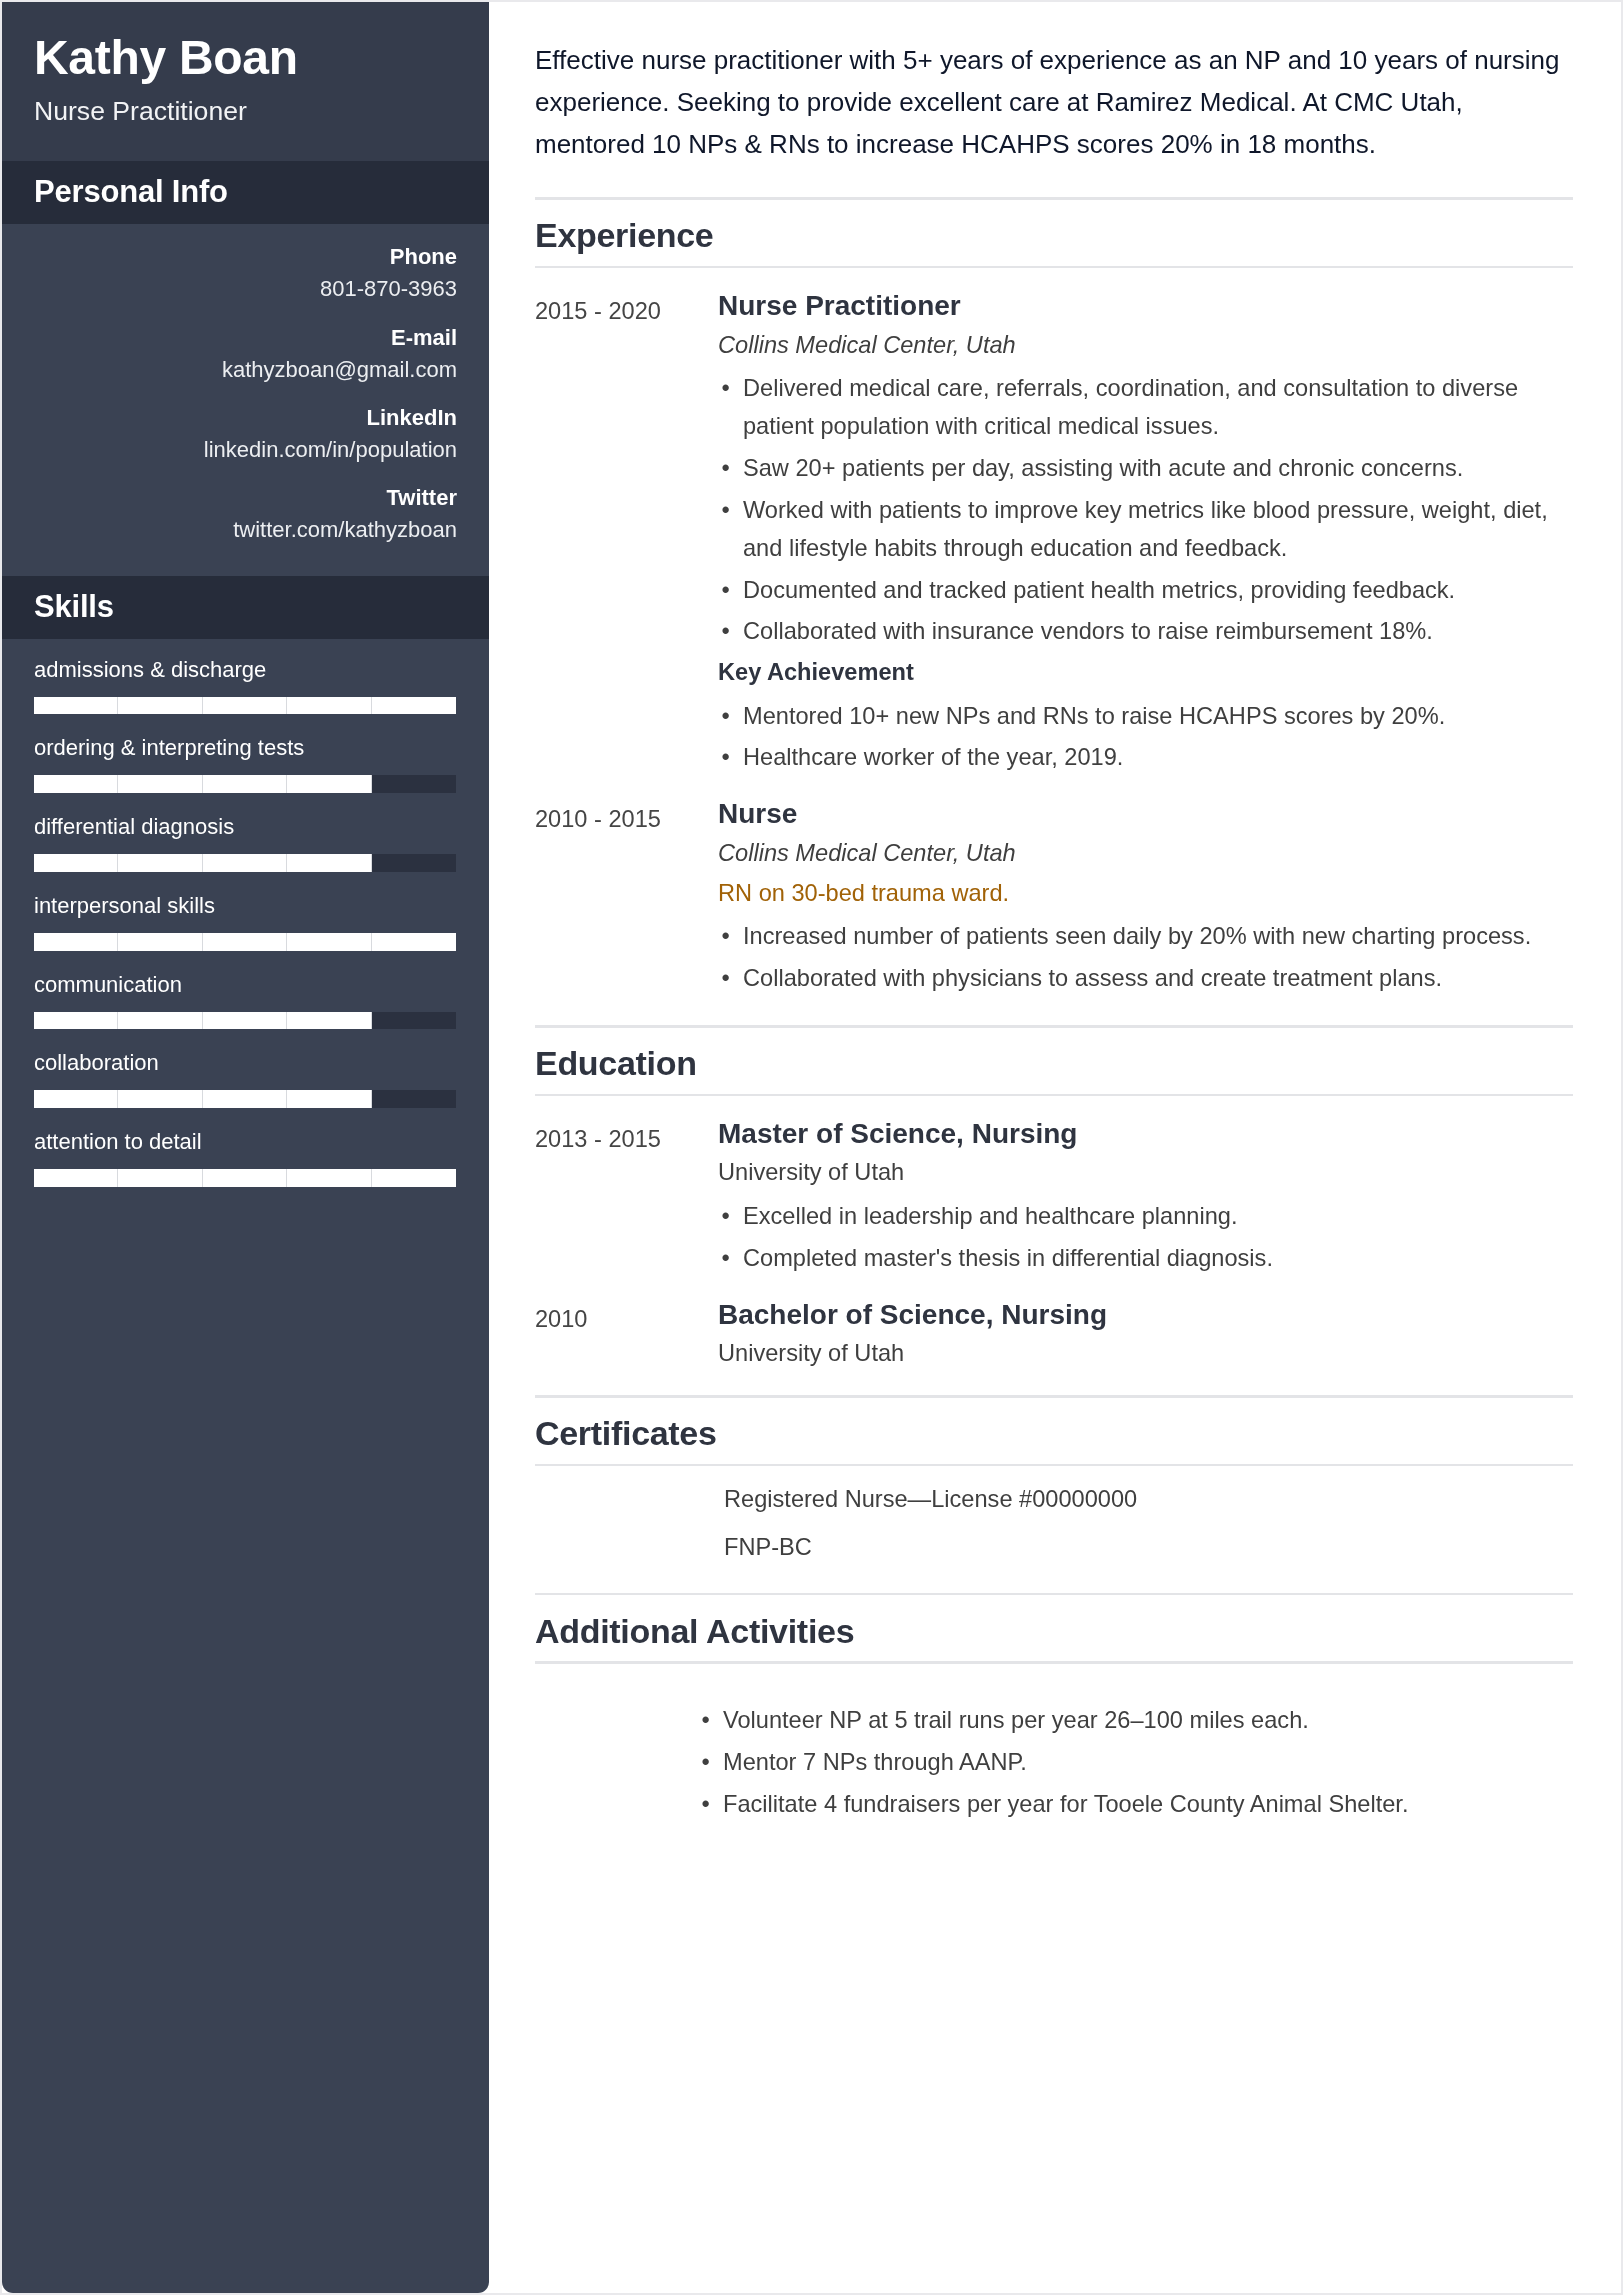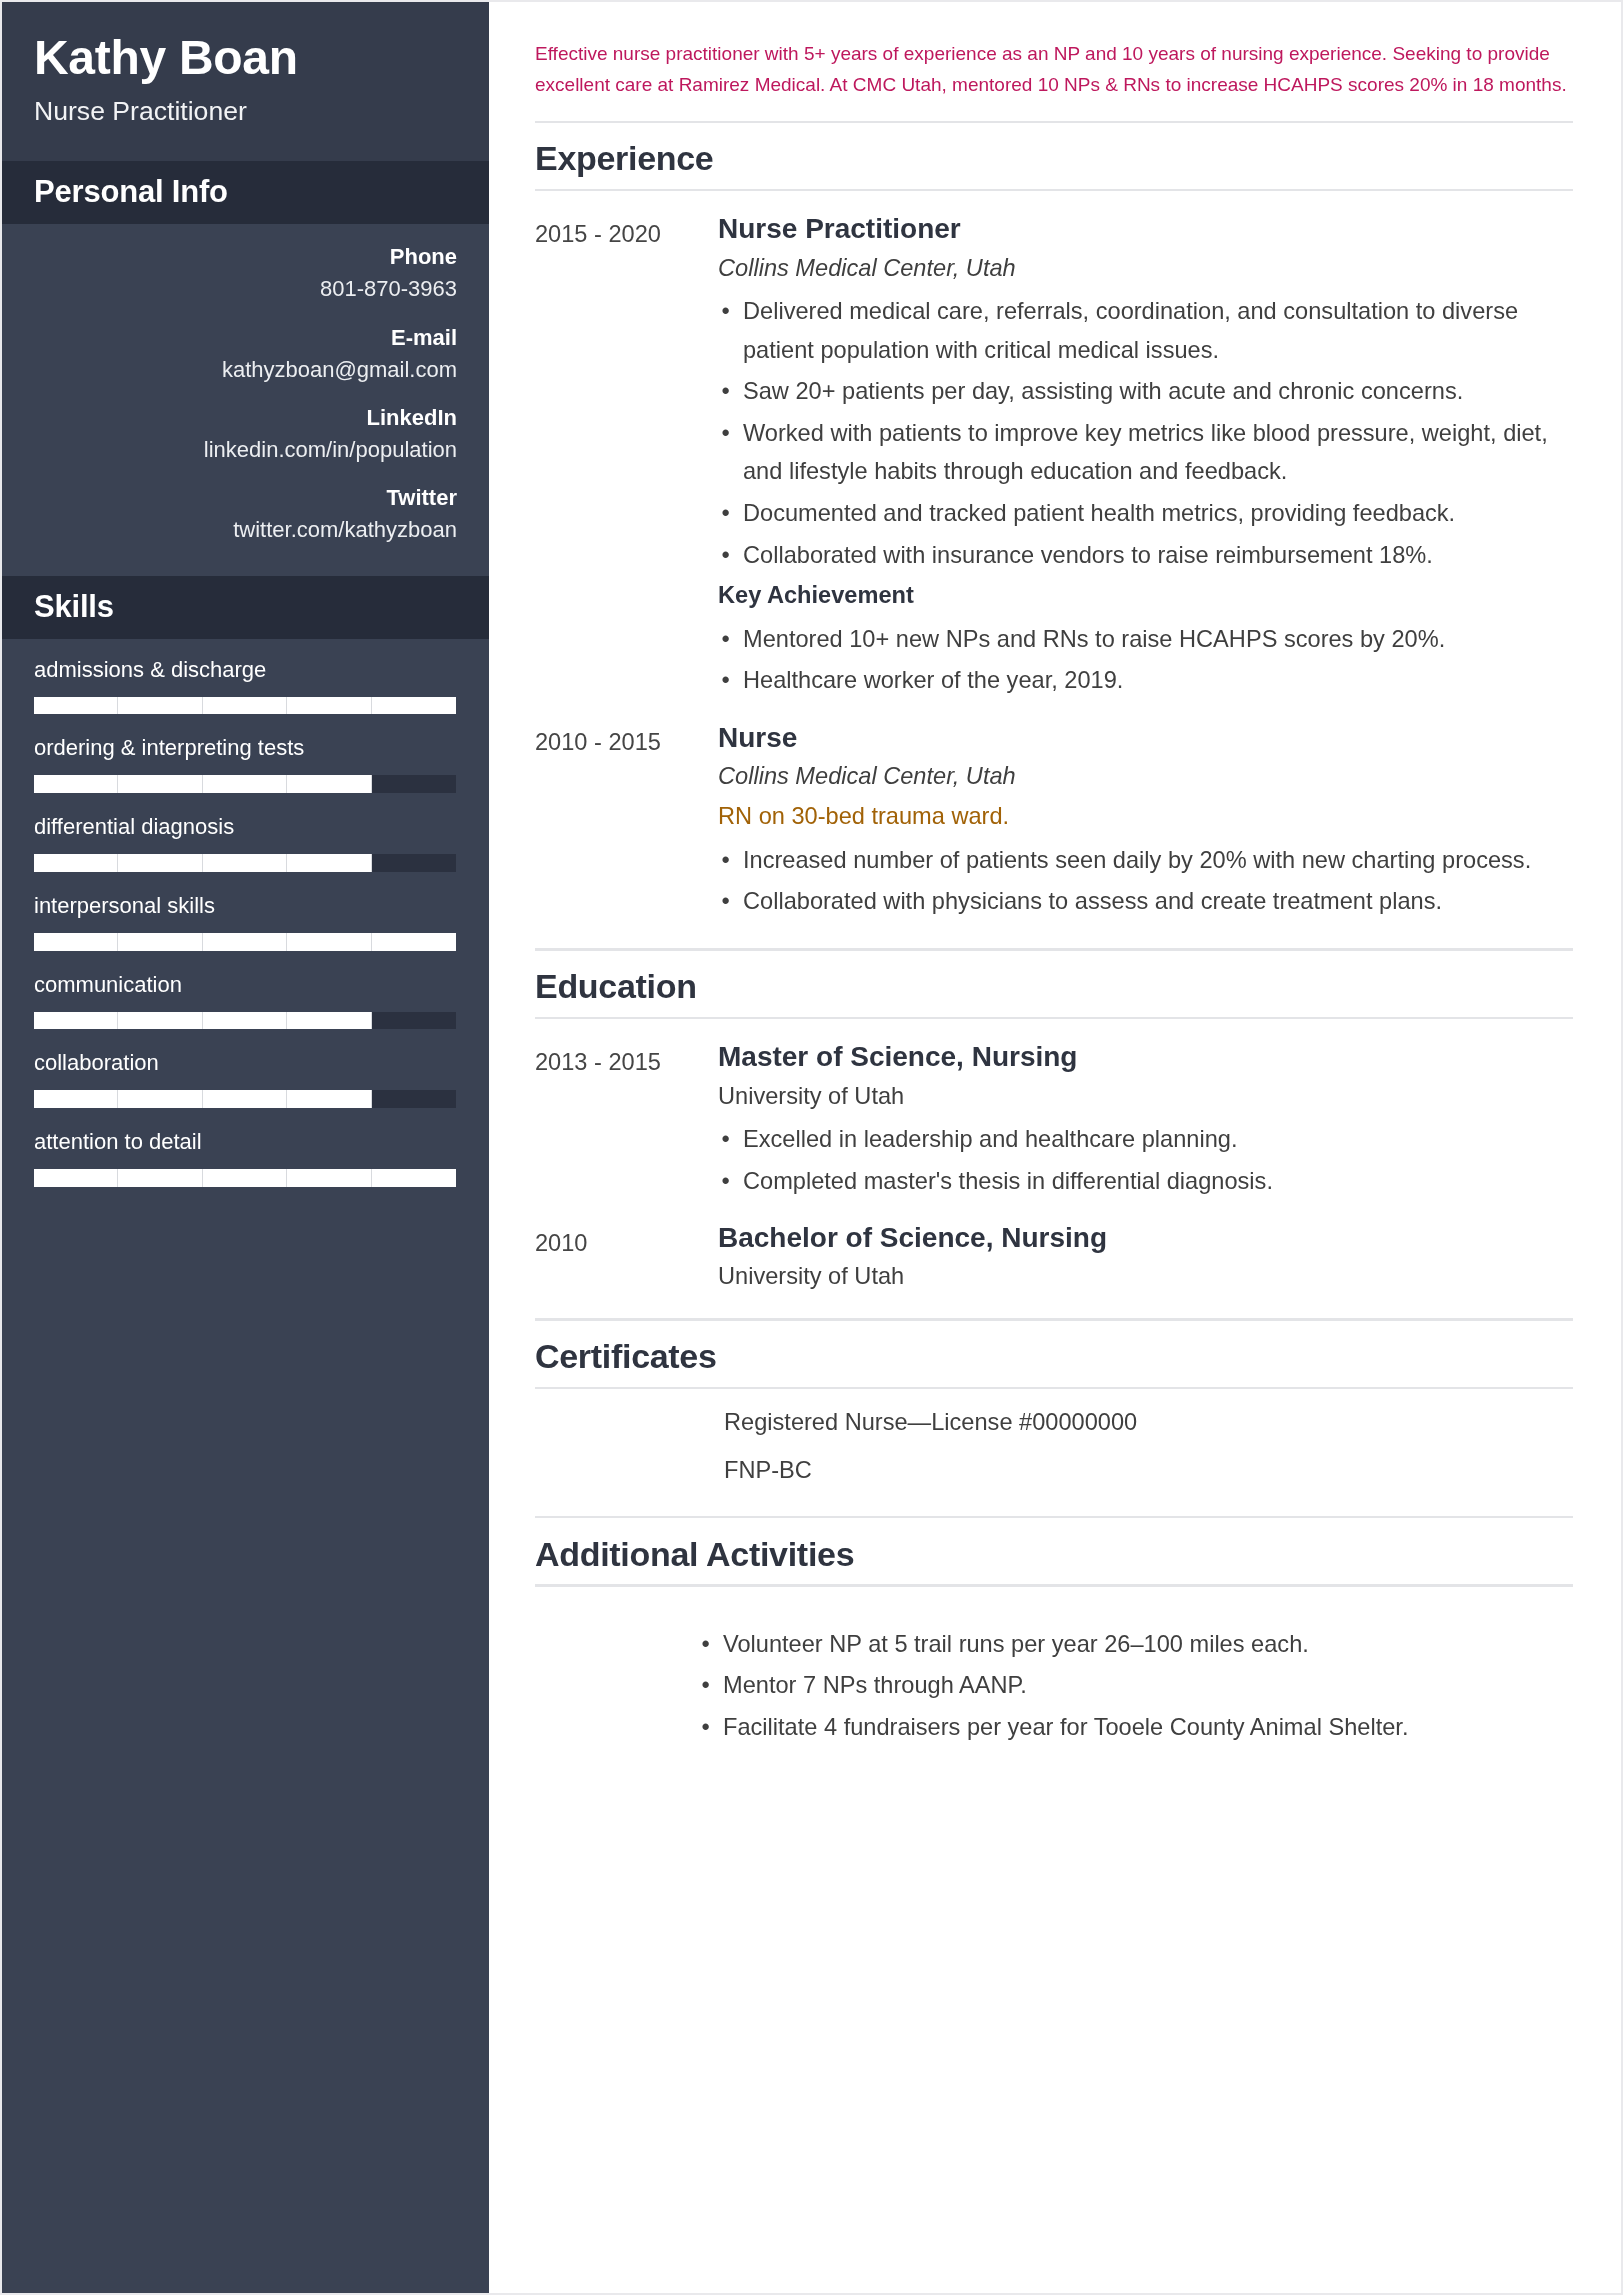--- a/index.html
+++ b/index.html
@@ -20,20 +20,21 @@
     border: 2.4px solid #e9e9ec;
   }
 
   
   .sidebar {
     width: 487px;
     flex: 0 0 487px;
     background: #3a4253;
     color: #ffffff;
     position: relative;
+    border-radius: 11px;
   }
 
   .sidebar-name-block {
     background: #353c4c;
     padding: 31px 32px 34px 32px;
   }
 
   .name {
     font-size: 48px;
     font-weight: bold;
@@ -109,24 +110,24 @@
   .skill-seg.off { background: #2b3140; border-right-color: #2b3140; }
 
   
   .main {
     flex: 1 1 auto;
     padding: 37px 48px 41px 46px;
     color: #3b3b3b;
   }
 
   .summary {
-    font-size: 19px;
+    font-size: 26px;
     line-height: 1.62;
-    color: #be185d;
-    margin-bottom: 20px;
+    color: #0f172a;
+    margin-bottom: 32px;
   }
 
   .rule {
     height: 2.4px;
     background: #e3e4e7;
     width: 100%;
   }
 
   .section { margin-top: 3.5px; }
 

